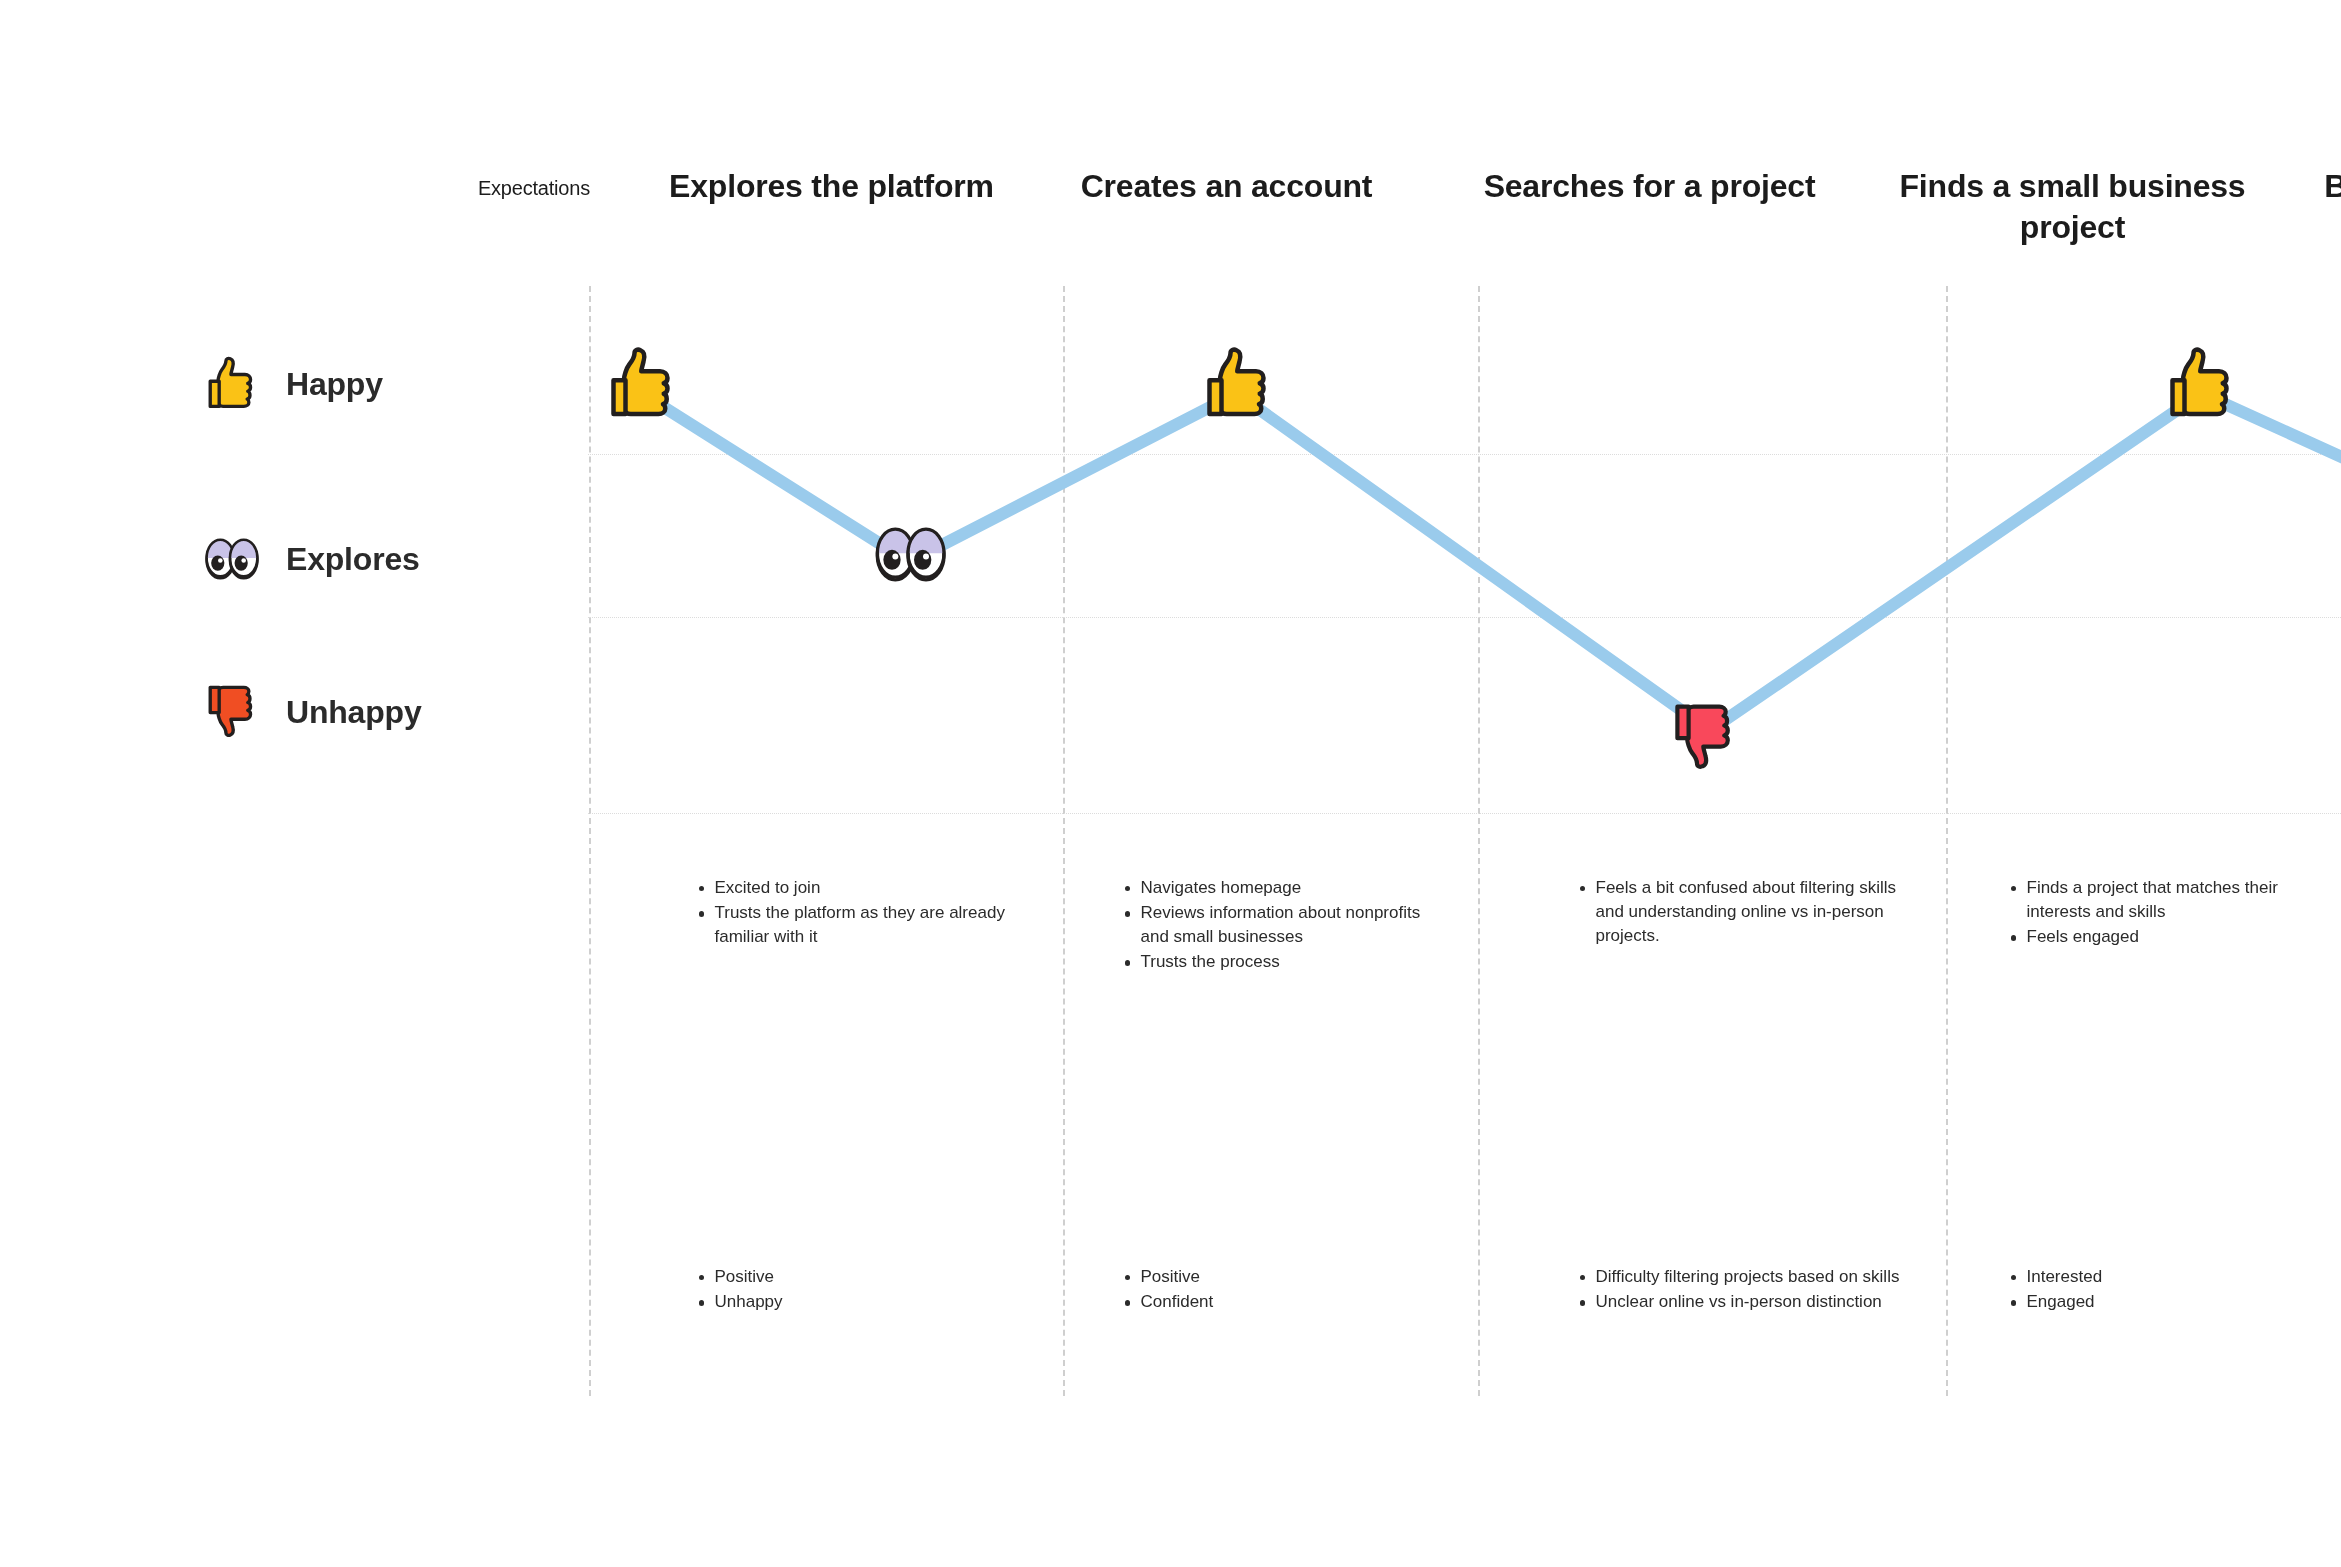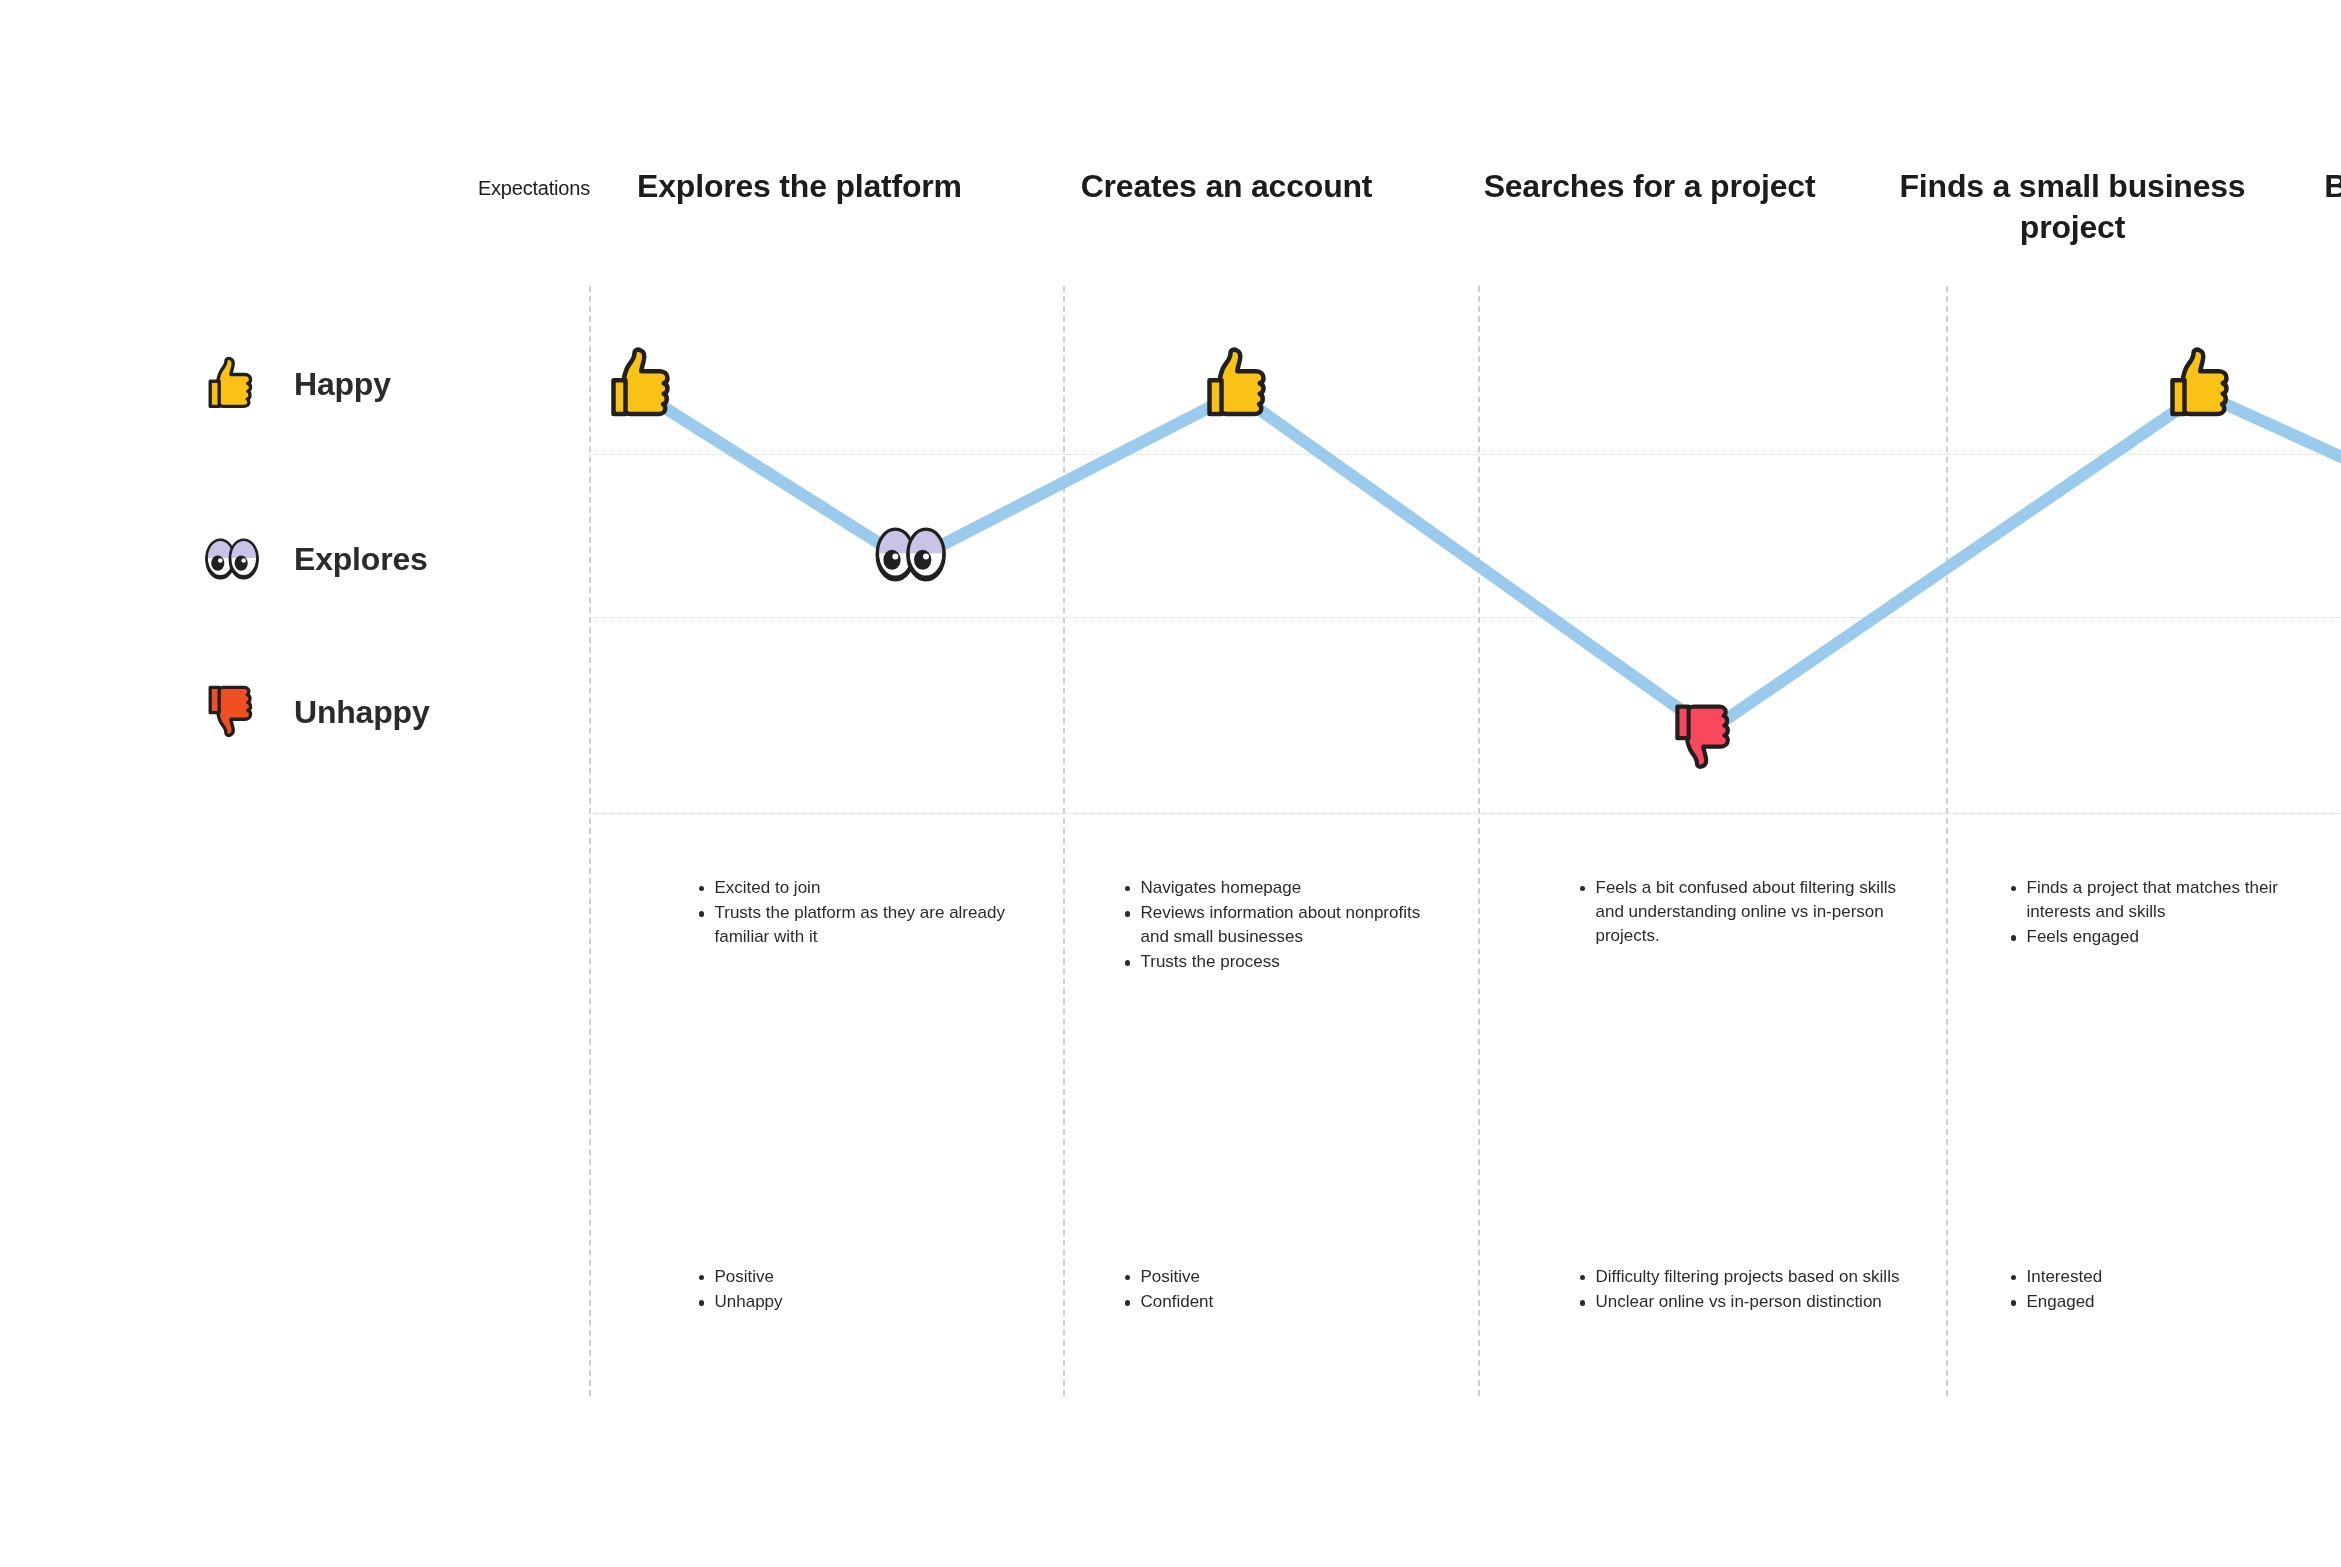--- a/index.html
+++ b/index.html
@@ -57,21 +57,21 @@
   }
 
   
   .legend-row{
     position:absolute;
     left:201px;
     width:384px;
     height:56px;
     display:flex;
     align-items:center;
-    gap:32px;
+    gap:24px;
   }
   .legend-emoji{
     width:61px;
     height:56px;
     flex:0 0 61px;
     position:relative;
   }
   .legend-label{
     font-size:32px;
     font-weight:700;
@@ -124,21 +124,21 @@
   .bullets-actions{top:876px;}
   .bullets-emotions{top:1265px;}
 </style>
 </head>
 <body>
 
 <div id="map">
 
   <div class="expectations-title">Expectations</div>
 
-  <div class="stage-header" style="left:588px;">Explores the platform</div>
+  <div class="stage-header" style="left:620px;">Explores the platform</div>
   <div class="stage-header" style="left:1015px;">Creates an account</div>
   <div class="stage-header" style="left:1438px;">Searches for a project</div>
   <div class="stage-header" style="left:1861px;">Finds a small business project</div>
   <div class="stage-header" style="left:2284px;">Books a session in the calendar</div>
 
   <div class="col-divider" style="left:589px;"></div>
   <div class="col-divider" style="left:1063px;"></div>
   <div class="col-divider" style="left:1478px;"></div>
   <div class="col-divider" style="left:1946px;"></div>
 

